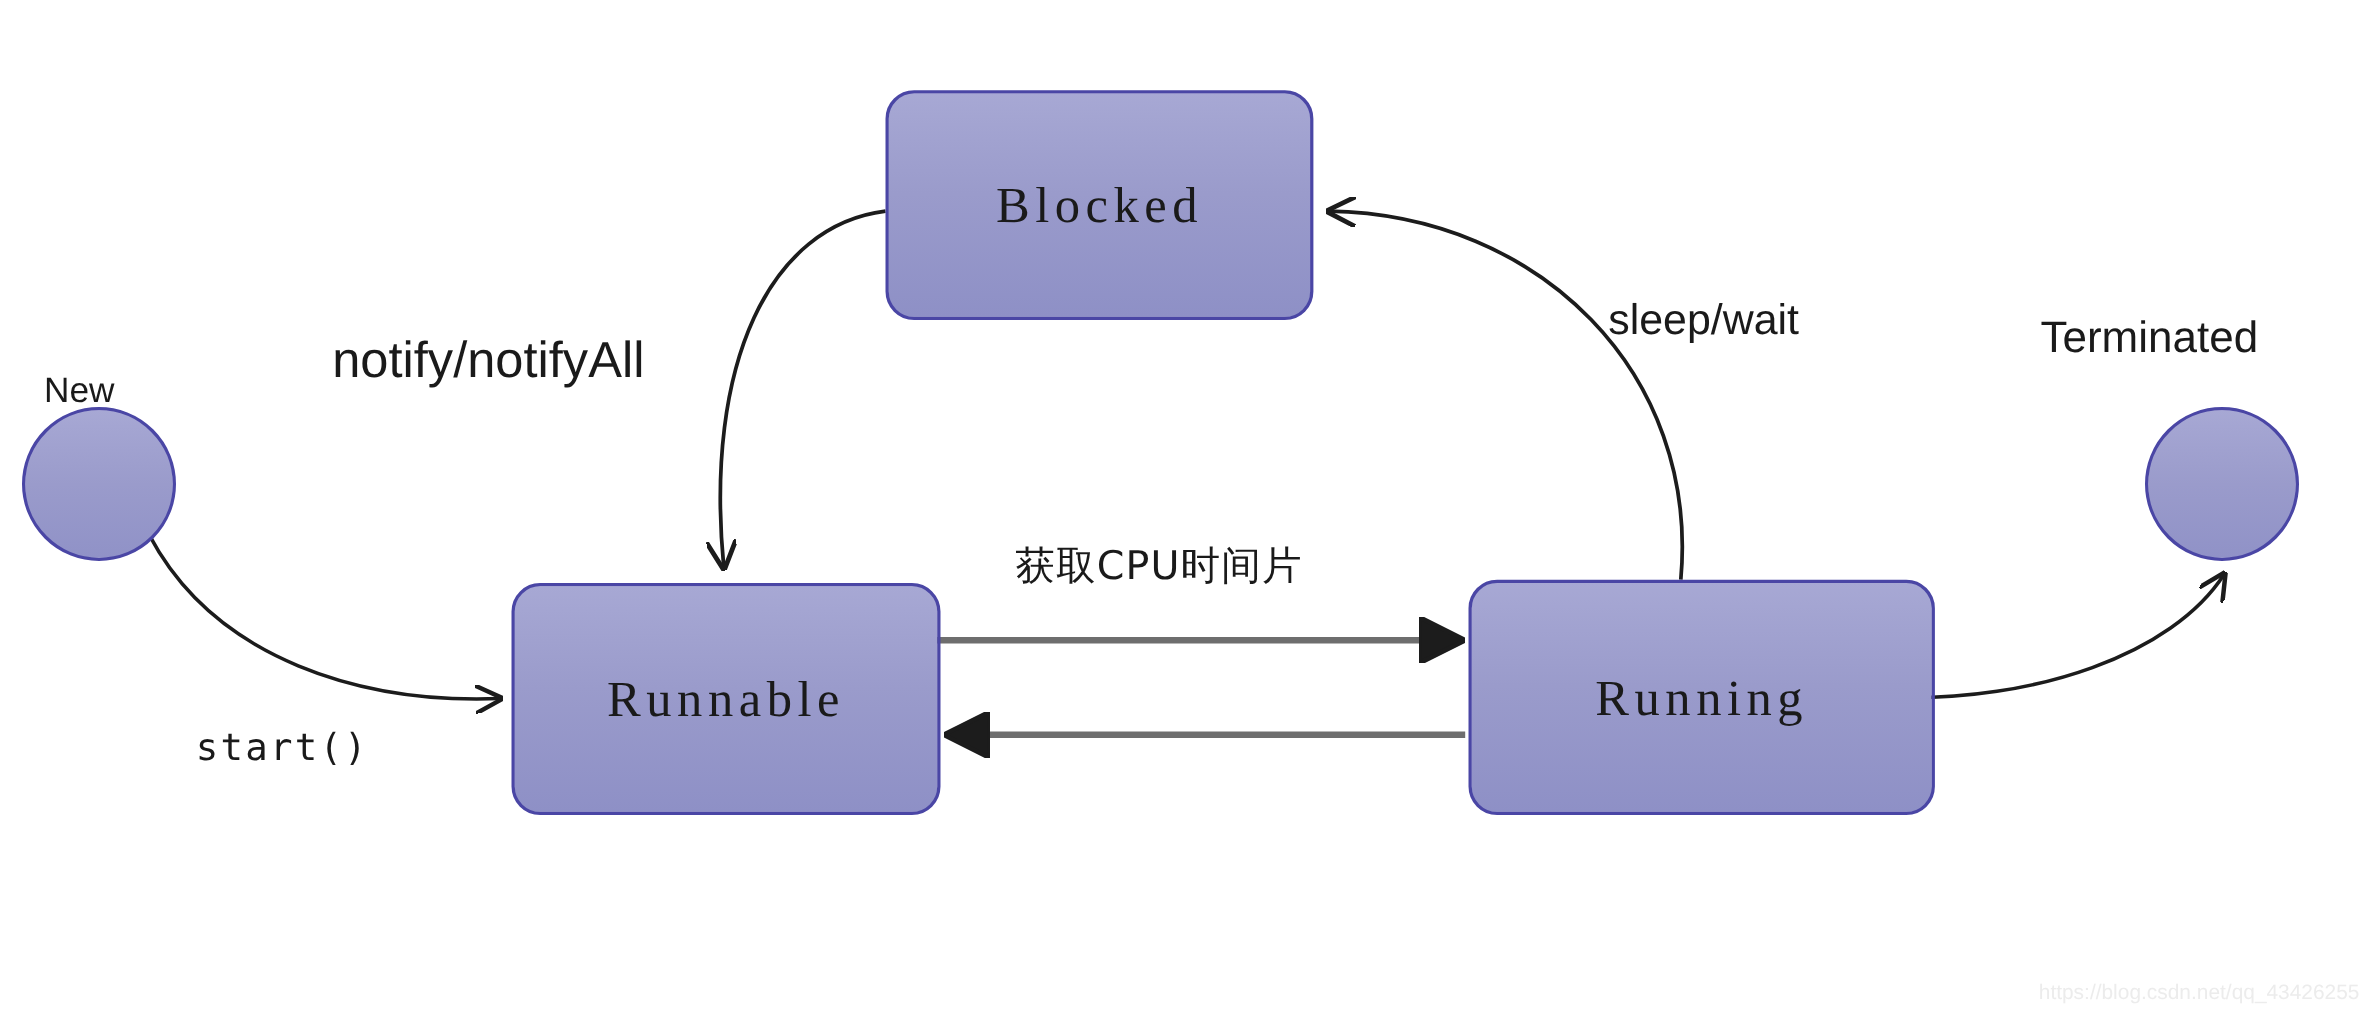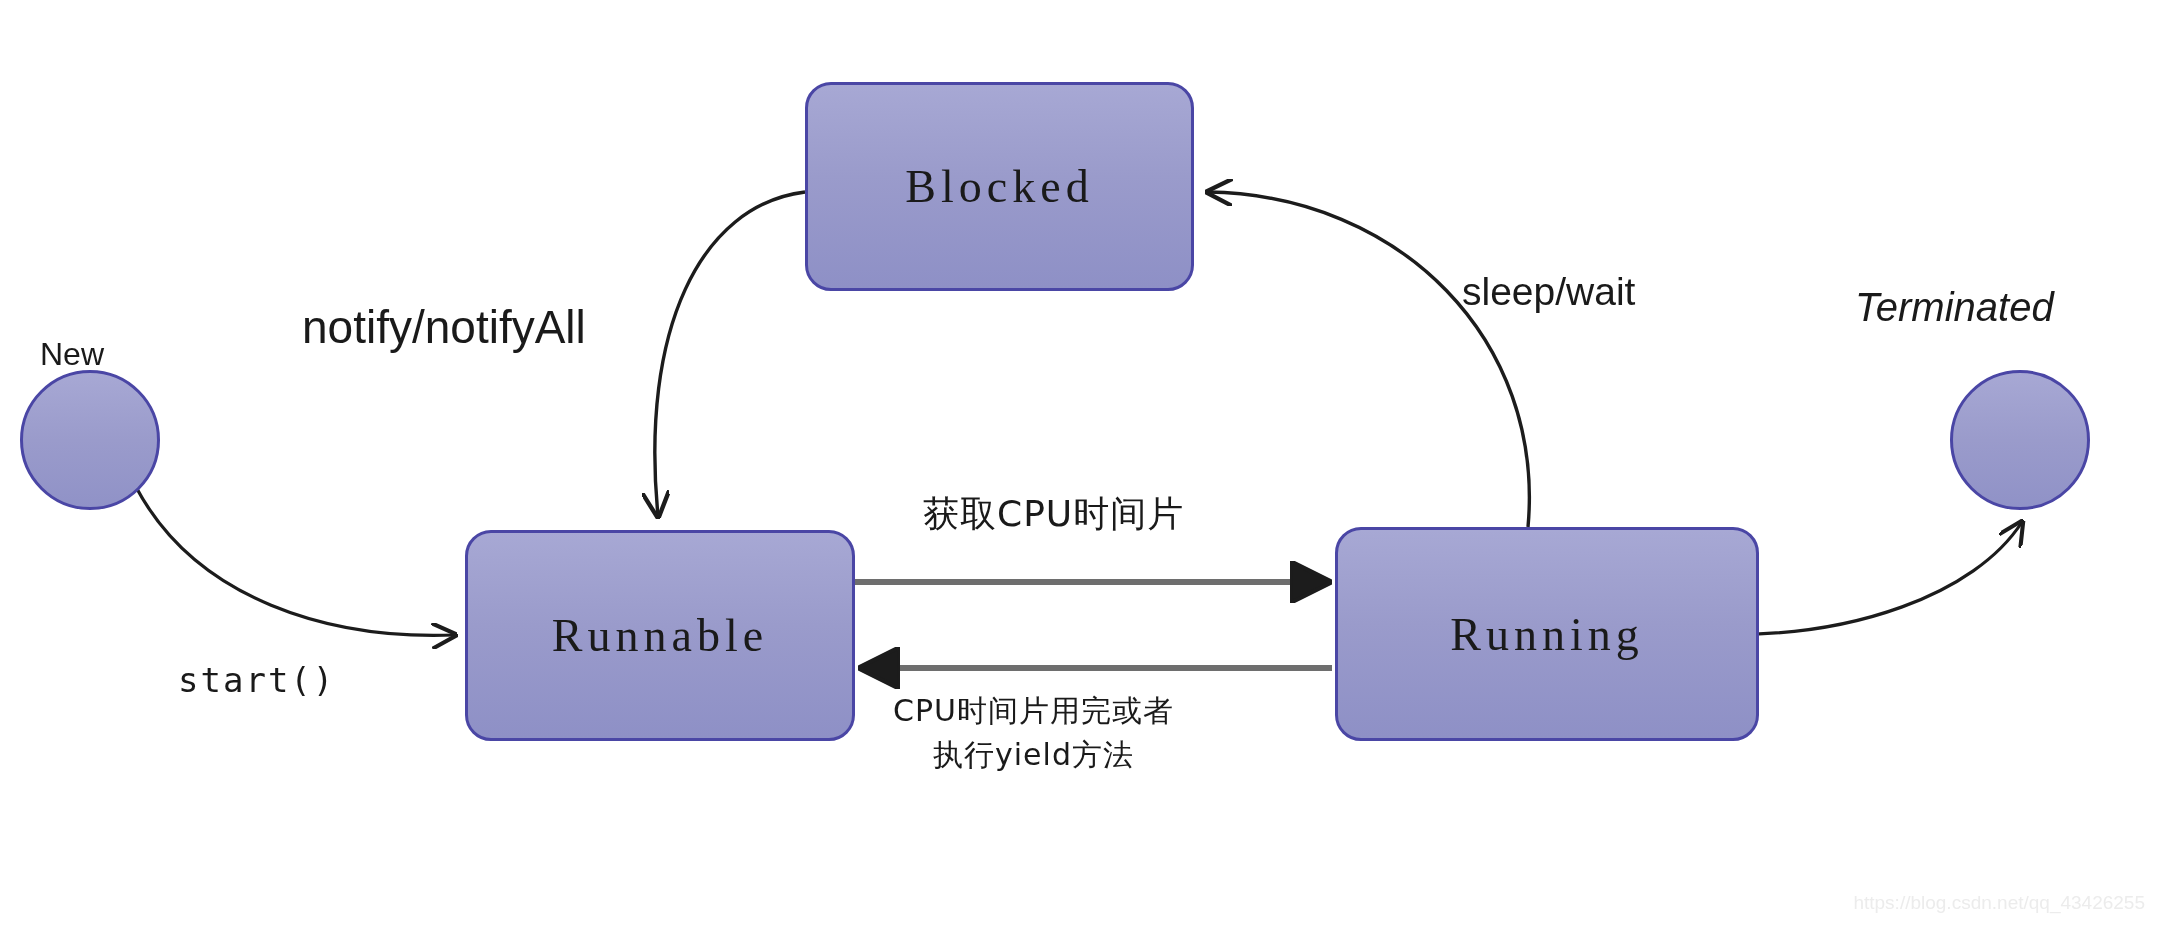--- a/index.html
+++ b/index.html
@@ -80,21 +80,21 @@
     left: 805px; top: 82px; width: 389px; height: 209px;
   }
   #node-runnable {
     left: 465px; top: 530px; width: 390px; height: 211px;
   }
   #node-running {
     left: 1335px; top: 527px; width: 424px; height: 214px;
   }
 
   #label-new       { left: 40px;   top: 336px;  font-size: 32px; text-align: right; }
-  #label-terminated{ left: 1855px; top: 285px;  font-size: 40px; font-style: italic; }
+  #label-terminated{ left: 1855px; top: 285px;  font-size: 40px; }
   #label-notify    { left: 302px;  top: 300px;  font-size: 46px; }
   #label-sleepwait { left: 1462px; top: 270px;  font-size: 39px; }
   #label-start     { left: 178px;  top: 660px;  font-size: 34px; }
   #label-getcpu    { left: 923px;  top: 478px;  font-size: 36px; margin-top: 12px; }
   #label-cpudone   { left: 893px;  top: 689px;  font-size: 30px; line-height: 44px; text-align: center; }
 
   #watermark {
     position: absolute;
     right: 12px;
     bottom: 12px;
@@ -151,20 +151,16 @@
   </div>
 
   <div id="label-notify" class="lbl lbl-sans">notify/notifyAll</div>
 
   <div id="label-sleepwait" class="lbl lbl-sans">sleep/wait</div>
 
   <div id="label-start" class="lbl lbl-mono">start()</div>
 
   <div id="label-getcpu" class="lbl lbl-cjk">获取CPU时间片</div>
 
-  <div id="label-cpudone" class="lbl lbl-cjk">
-    <div>CPU时间片用完或者</div>
-    <div>执行yield方法</div>
-  </div>
 
   <div id="watermark">https://blog.csdn.net/qq_43426255</div>
 
 </div>
 
 </body></html>

